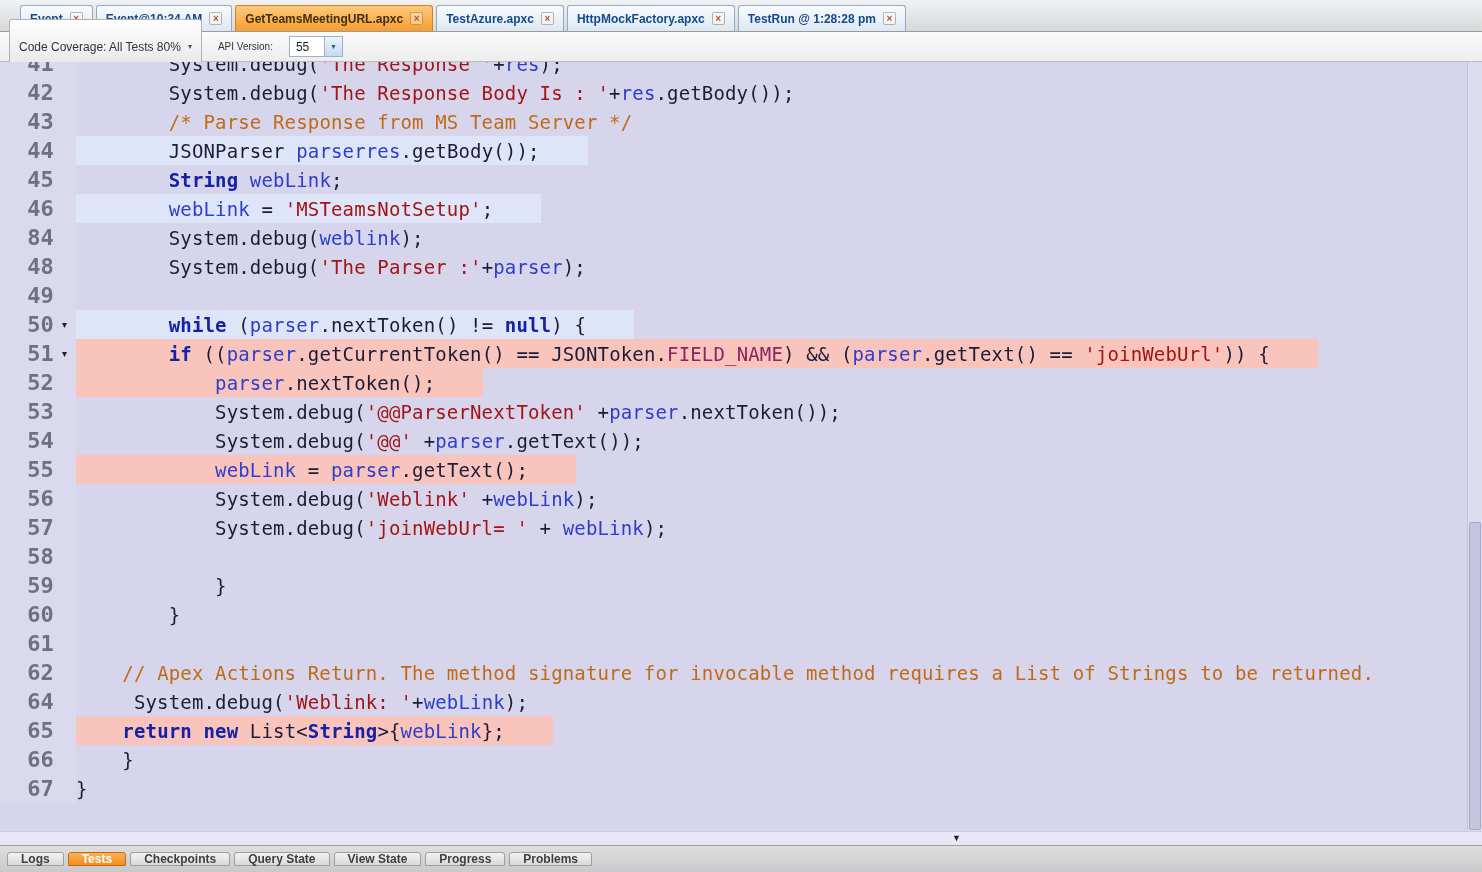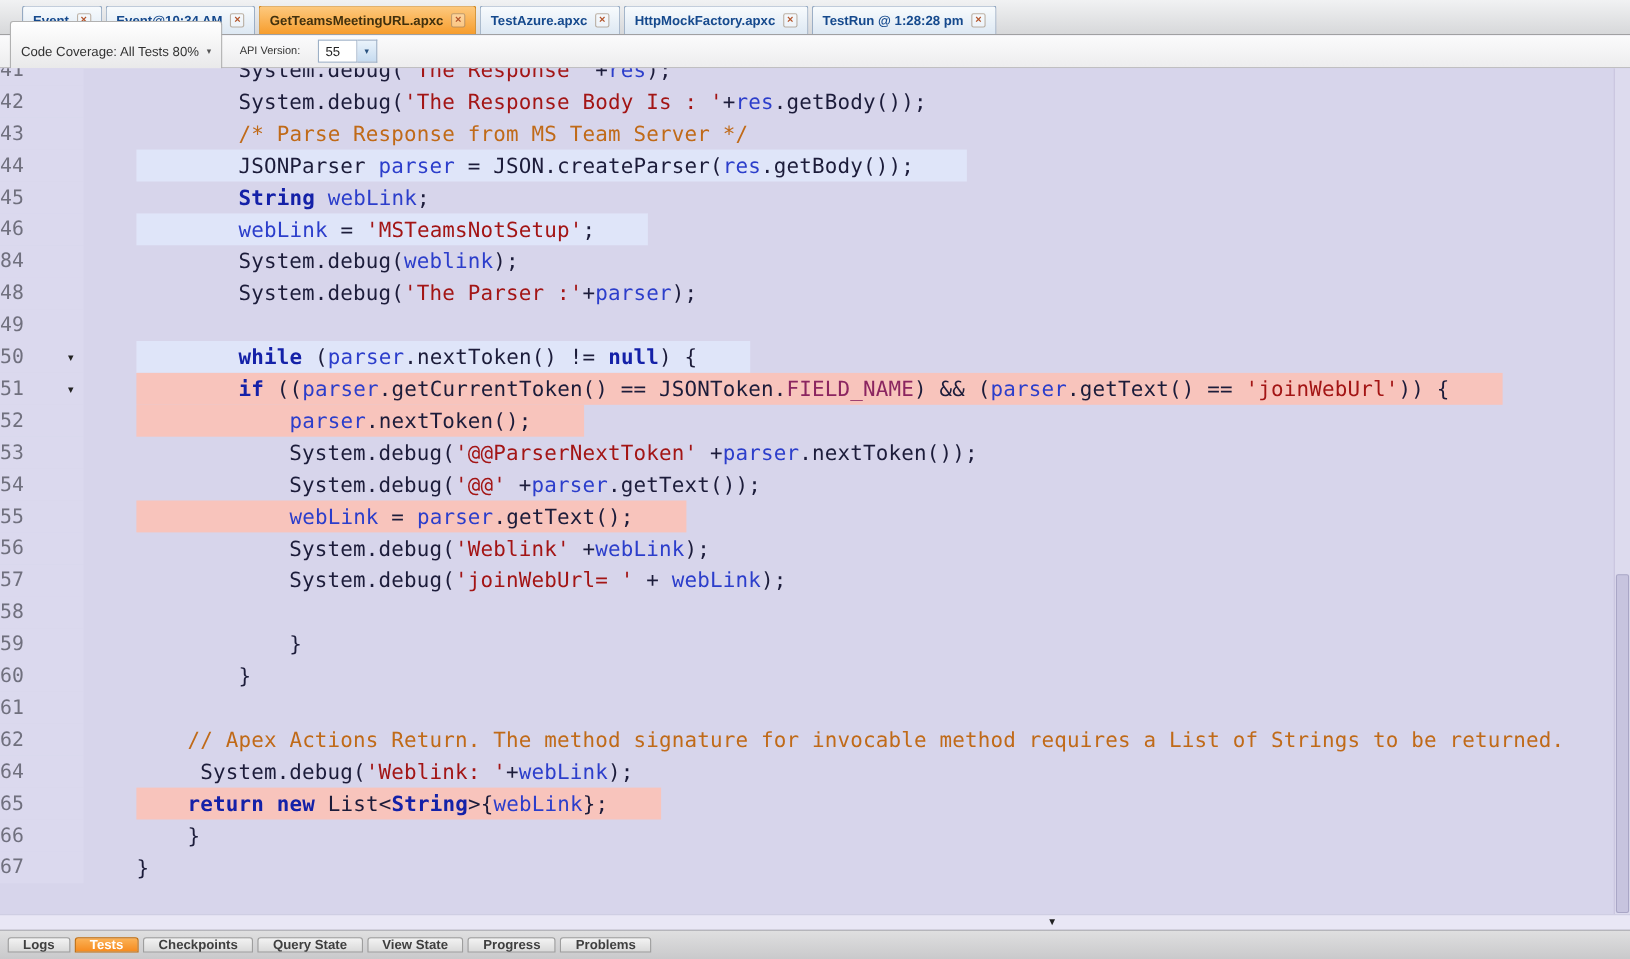--- a/index.html
+++ b/index.html
@@ -28,24 +28,24 @@
   .combo-value { width:36px; background:#fff; border:1px solid #9db0c6; font-size:12px;
     display:flex; align-items:center; padding-left:6px; color:#222; }
   .combo-trigger { width:18px; background:linear-gradient(#eaf3fb,#c6dbf0); border:1px solid #9db0c6;
     border-left:none; display:flex; align-items:center; justify-content:center; font-size:8px; color:#28517e; }
 
   
   .editor { position:relative; flex:1 1 auto; overflow:hidden; background:var(--editor-bg); }
   .lines { margin-top:-13px; }
   .line { display:flex; height:29px; font-family:"DejaVu Sans Mono", monospace; font-size:19px; letter-spacing:0.15px; }
   .gutter { flex:0 0 76px; display:flex; align-items:center; background:var(--gutter-bg); }
-  .ln { width:54px; color:var(--line-number); font-size:18px; }
+  .ln { width:54px; text-align:right; color:var(--line-number); font-size:22px;font-weight:bold; }
   .fold { width:21px; text-align:center; font-size:10px; color:#222; font-family:"Liberation Sans",sans-serif; cursor:pointer; }
   .codecell { flex:1 1 auto; display:flex; align-items:stretch; }
-  .hl { display:flex; align-items:center; white-space:pre;margin-left:48px; }
+  .hl { display:flex; align-items:center; white-space:pre; }
   .cov-blue { background:var(--cov-covered); padding-right:48px; }
   .cov-red  { background:var(--cov-uncovered); padding-right:48px; }
   .tok-p { color:var(--tok-plain); }
   .tok-k { color:var(--tok-keyword); font-weight:bold; }
   .tok-v { color:var(--tok-variable); }
   .tok-s { color:var(--tok-string); }
   .tok-c { color:var(--tok-comment); }
   .tok-m { color:var(--tok-member); }
 
   .vscroll { position:absolute; top:0; right:0; bottom:0; width:15px;
@@ -137,21 +137,21 @@
           <div class="codecell">
             <span class="hl"><span class="tok-p">        </span><span class="tok-c">/* Parse Response from MS Team Server */</span></span>
           </div>
         </div>
         <div class="line">
           <div class="gutter">
             <span class="ln">44</span>
             <span class="fold"></span>
           </div>
           <div class="codecell">
-            <span class="hl cov-blue"><span class="tok-p">        JSONParser </span><span class="tok-v">parser</span><span class="tok-p"> = JSON.createParser(</span><span class="tok-v">res</span><span class="tok-p">.getBody());</span></span>
+            <span class="hl cov-blue"><span class="tok-p">        JSONParser </span><span class="tok-v">parser</span><span class="tok-v">res</span><span class="tok-p">.getBody());</span></span>
           </div>
         </div>
         <div class="line">
           <div class="gutter">
             <span class="ln">45</span>
             <span class="fold"></span>
           </div>
           <div class="codecell">
             <span class="hl"><span class="tok-p">        </span><span class="tok-k">String</span><span class="tok-p"> </span><span class="tok-v">webLink</span><span class="tok-p">;</span></span>
           </div>

